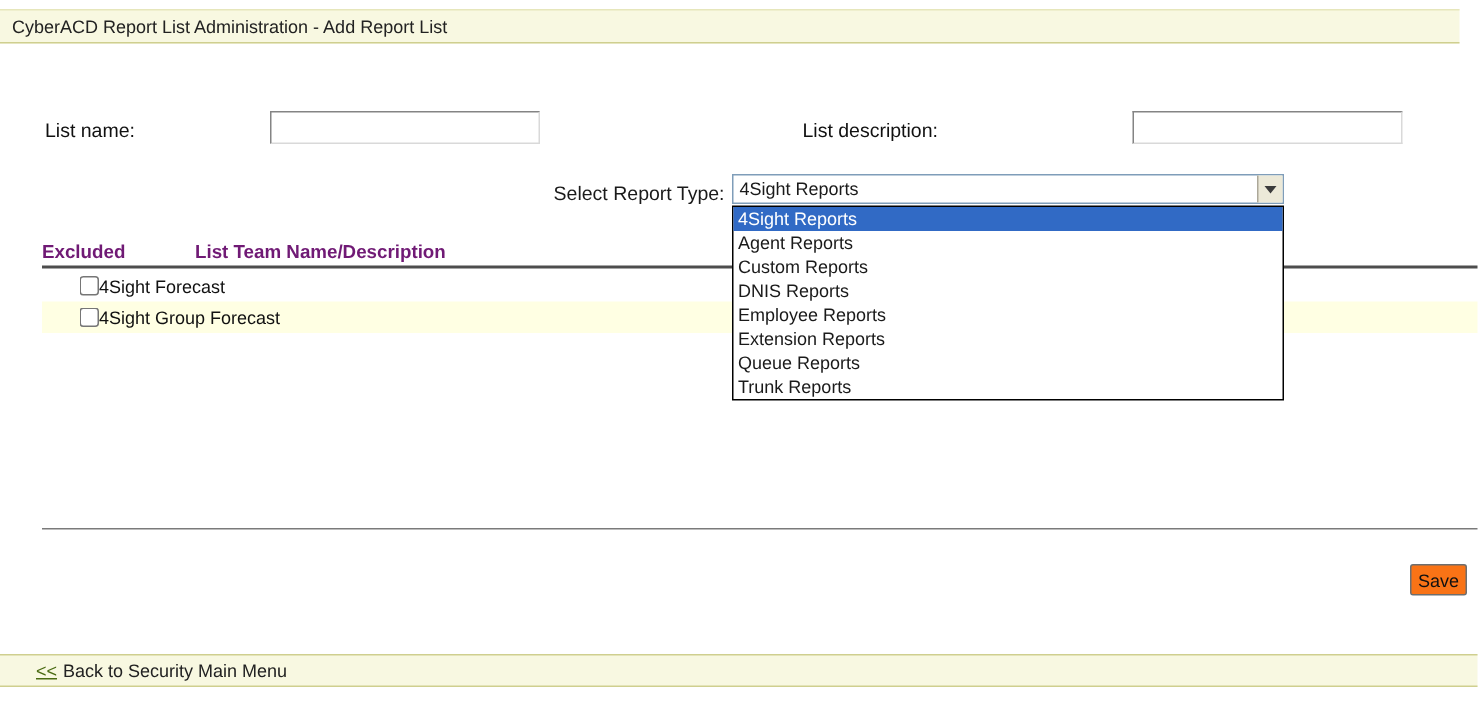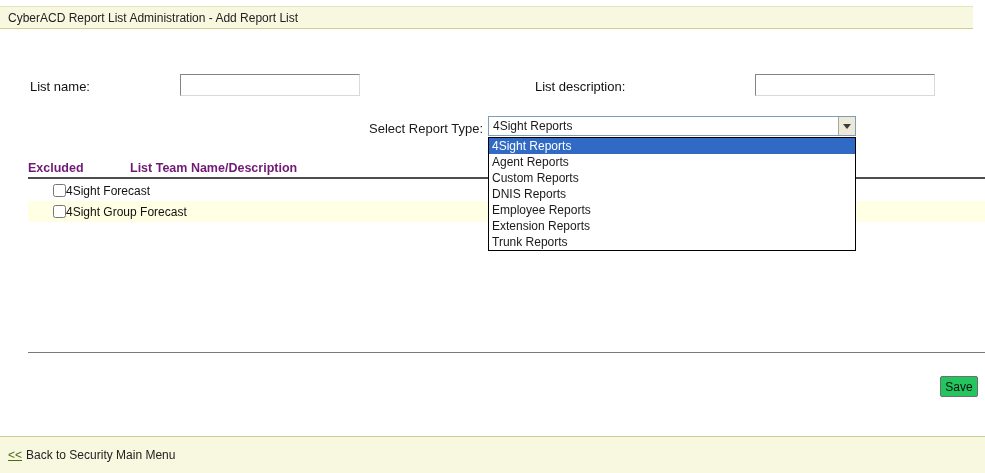--- a/index.html
+++ b/index.html
@@ -87,33 +87,33 @@
 
   .table-bottom-rule {
     position:absolute; left:28px; top:352px; width:957px; height:1px;
     background:#7a7a7a;
   }
 
   
   .btn-save {
     position:absolute; left:940px; top:376px; width:38px; height:21px;
     box-sizing:border-box;
-    background:#22c55e; border:1px solid #6e6e6e; border-radius:2px;
+    background:#f97316; border:1px solid #6e6e6e; border-radius:2px;
     font-family:"Liberation Sans", sans-serif; font-size:12px; color:#111;
     display:flex; align-items:center; justify-content:center; cursor:default;
   }
 
   
   .footbar {
-    position:absolute; left:0; top:436px; width:985px; height:38px;
+    position:absolute; left:0; top:436px; width:985px; height:22px;
     box-sizing:border-box;
     background:#f8f8e1;
     border-top:1px solid #cfcf8f;
     border-bottom:1px solid #cfcf8f;
-    display:flex; align-items:center; padding-left:8px;
+    display:flex; align-items:center; padding-left:24px;
     font-size:12px; color:#222;
   }
   .back-link { text-decoration:none; color:#222; cursor:pointer; }
   .back-prefix { text-decoration:underline; color:#4a6b12; margin-right:4px; }
 </style>
 </head>
 <body>
 
 <div class="topbar">
   <span>CyberACD Report List Administration - Add Report List</span>
@@ -134,20 +134,21 @@
   </span>
 </div>
 
 <div class="dd-list">
     <div class="dd-item selected">4Sight Reports</div>
     <div class="dd-item">Agent Reports</div>
     <div class="dd-item">Custom Reports</div>
     <div class="dd-item">DNIS Reports</div>
     <div class="dd-item">Employee Reports</div>
     <div class="dd-item">Extension Reports</div>
+    <div class="dd-item">Queue Reports</div>
     <div class="dd-item">Trunk Reports</div>
   </div>
 
 <span class="th th-excluded">Excluded</span>
 <span class="th th-name">List Team Name/Description</span>
 <div class="thead-rule"></div>
 
 <div class="rows">
     <div class="trow">
       <input type="checkbox" class="row-check" style="">

